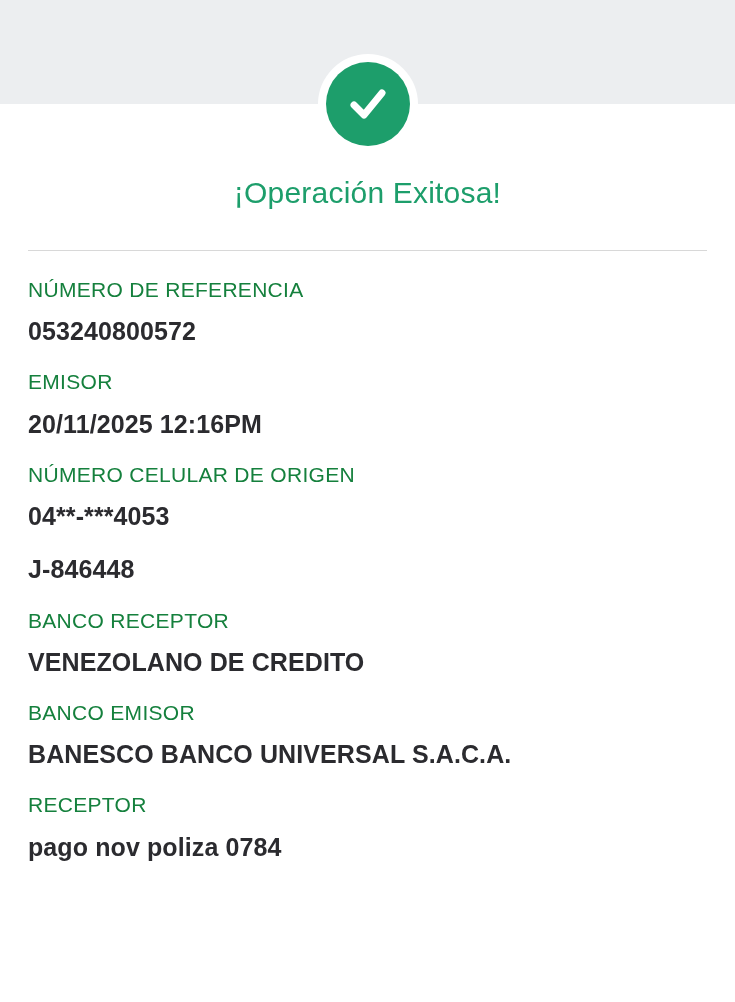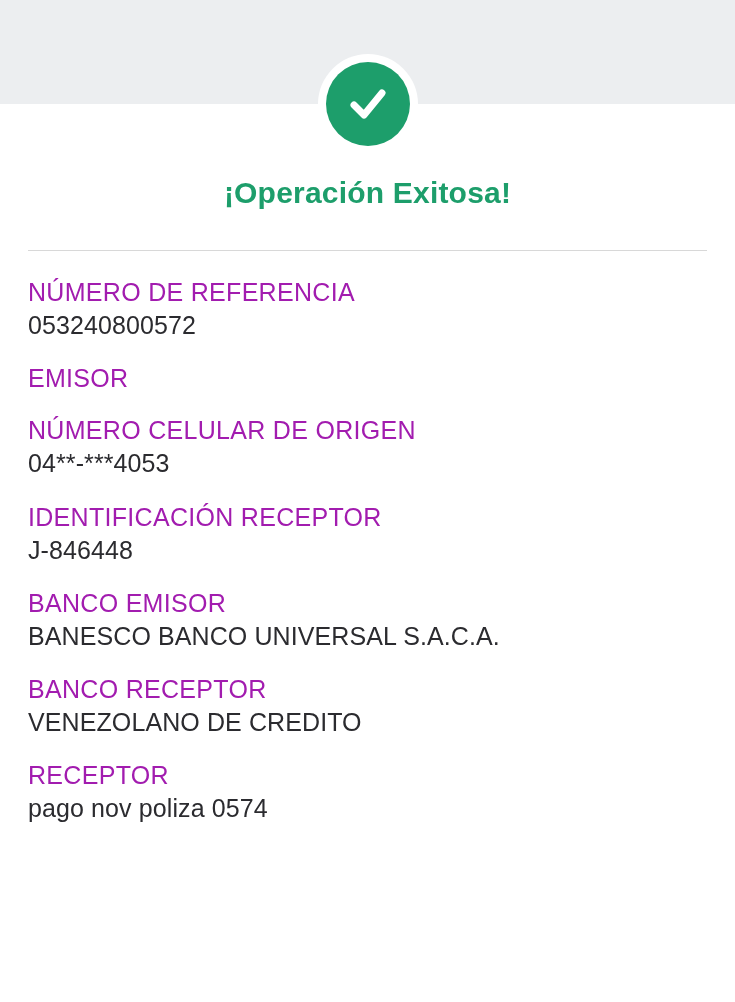--- a/index.html
+++ b/index.html
@@ -58,46 +58,46 @@
     top: 104px;
     left: 0;
     width: 735px;
     background: #ffffff;
   }
   .success-title {
     margin-top: 72px;
     text-align: center;
     color: #1d9e6b;
     font-size: 30px;
-    font-weight: bold;
+    font-weight: normal;
     letter-spacing: 0.2px;
   }
   .divider {
     margin: 40px 28px 0 28px;
     height: 1px;
     background: #d8d8d8;
   }
   .fields {
     padding: 26px 28px 0 28px;
   }
   .field {
     margin-bottom: 22px;
   }
   .field-label {
-    color: #a21caf;
-    font-size: 25px;
+    color: #15803d;
+    font-size: 21px;
     letter-spacing: 0.3px;
     line-height: 1.2;
   }
   .field-value {
     color: #2b2b2f;
     font-size: 25px;
-    font-weight: normal;
+    font-weight: bold;
     line-height: 1.25;
-    margin-top: 3px;
+    margin-top: 14px;
     letter-spacing: 0.1px;
   }
 </style>
 </head>
 <body>
 
 <div class="screen">
 
   <div class="top-band"></div>
 
@@ -116,47 +116,47 @@
 
     <div class="fields">
 
       <div class="field">
         <div class="field-label">NÚMERO DE REFERENCIA</div>
         <div class="field-value">053240800572</div>
       </div>
 
       <div class="field">
         <div class="field-label">EMISOR</div>
+        <div class="field-value">20/11/2025 12:16PM</div>
       </div>
 
       <div class="field">
         <div class="field-label">NÚMERO CELULAR DE ORIGEN</div>
         <div class="field-value">04**-***4053</div>
       </div>
 
 
       <div class="field">
-        <div class="field-label">IDENTIFICACIÓN RECEPTOR</div>
         <div class="field-value">J-846448</div>
+      </div>
+
+      <div class="field">
+        <div class="field-label">BANCO RECEPTOR</div>
+        <div class="field-value">VENEZOLANO DE CREDITO</div>
       </div>
 
       <div class="field">
         <div class="field-label">BANCO EMISOR</div>
         <div class="field-value">BANESCO BANCO UNIVERSAL S.A.C.A.</div>
       </div>
 
       <div class="field">
-        <div class="field-label">BANCO RECEPTOR</div>
-        <div class="field-value">VENEZOLANO DE CREDITO</div>
-      </div>
-
-      <div class="field">
       </div>
 
       <div class="field">
         <div class="field-label">RECEPTOR</div>
-        <div class="field-value">pago nov poliza 0574</div>
+        <div class="field-value">pago nov poliza 0784</div>
       </div>
 
     </div>
   </div>
 
 </div>
 
 </body></html>

